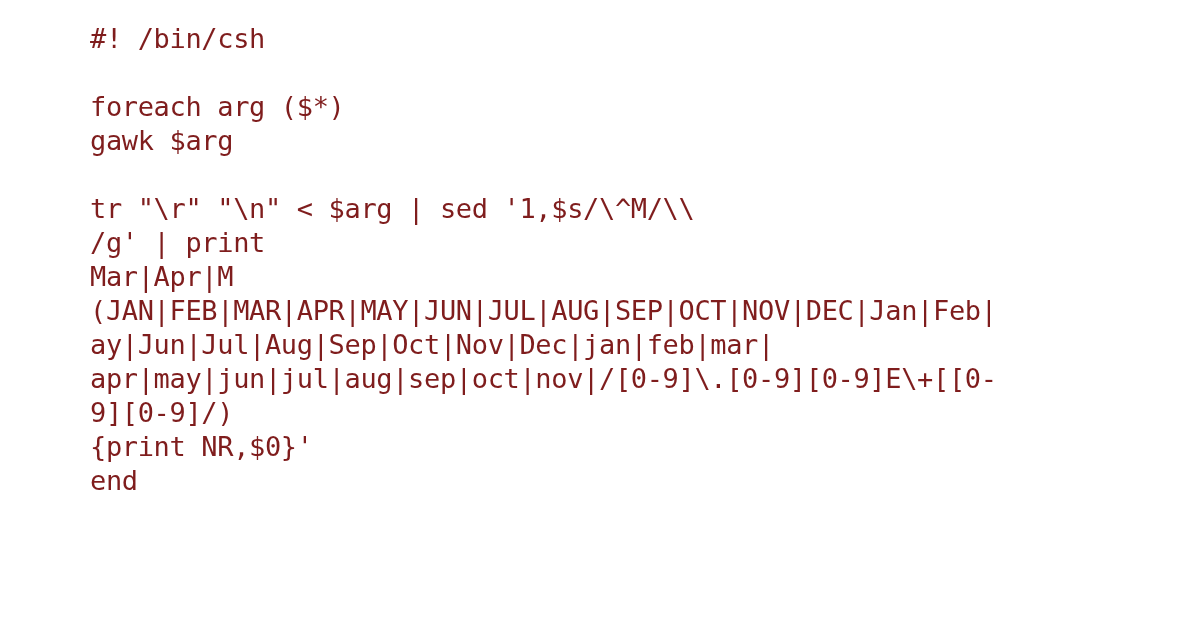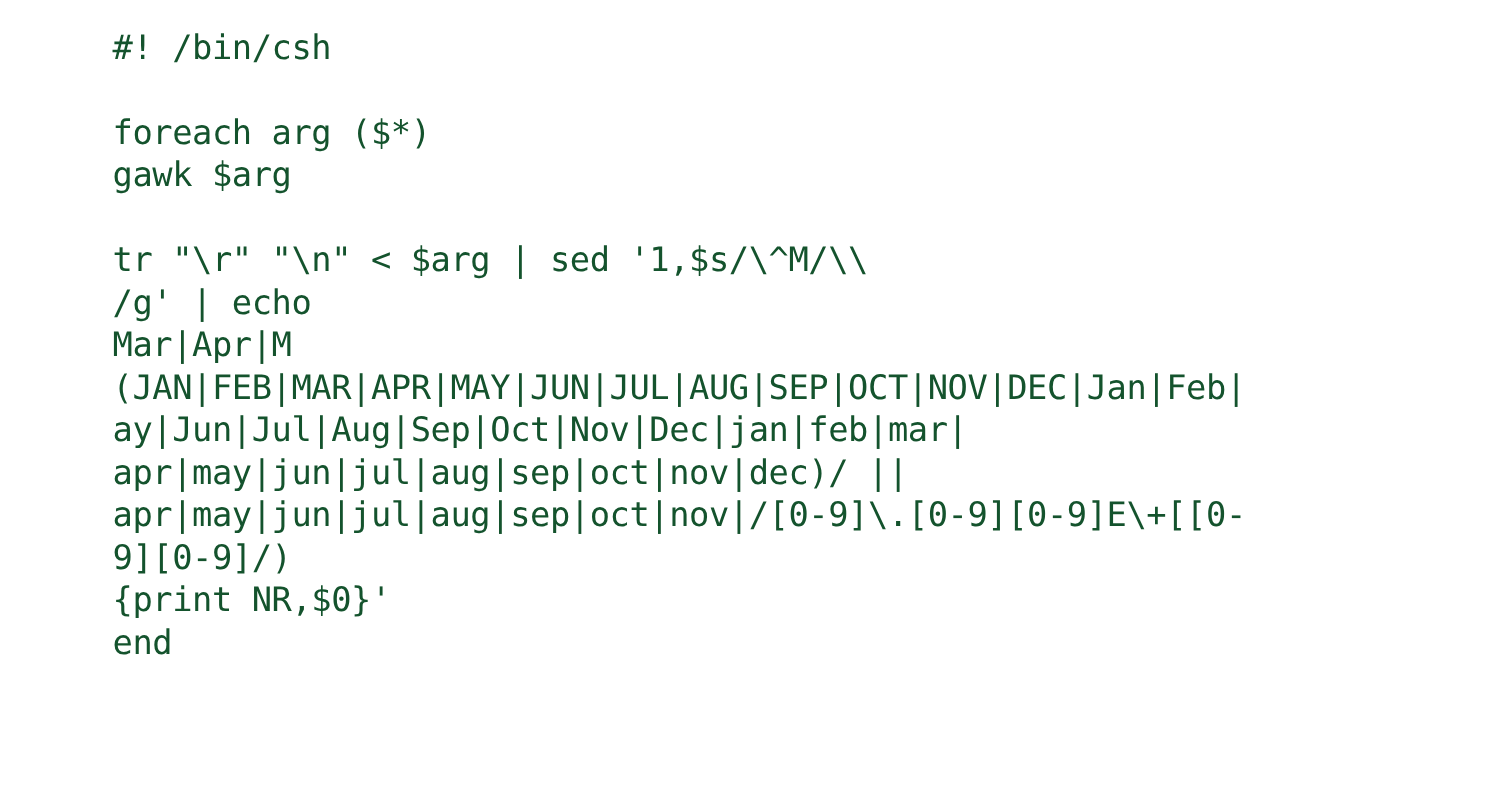--- a/index.html
+++ b/index.html
@@ -17,43 +17,42 @@
     position: absolute;
     left: 90px;
     top: 22px;
     width: 1090px;
   }
   .code-line {
     font-family: "DejaVu Sans Mono", "Liberation Mono", monospace;
     font-size: 27px;
     line-height: 34px;
     height: 34px;
-    color: #14532d;
+    color: #7f1d1d;
     white-space: pre;
     letter-spacing: -0.35px;
     font-weight: 400;
   }
   .code-line.blank {
     color: transparent;
   }
 </style>
 </head>
 <body>
 
 <div id="script-listing">
 
   <div class="code-line">#! /bin/csh</div>
   <div class="code-line blank"></div>
   <div class="code-line">foreach arg ($*)</div>
   <div class="code-line">gawk $arg</div>
   <div class="code-line blank"></div>
   <div class="code-line">tr "\r" "\n" &lt; $arg | sed '1,$s/\^M/\\</div>
-  <div class="code-line">/g' | echo</div>
+  <div class="code-line">/g' | print</div>
   <div class="code-line">Mar|Apr|M</div>
   <div class="code-line">(JAN|FEB|MAR|APR|MAY|JUN|JUL|AUG|SEP|OCT|NOV|DEC|Jan|Feb|</div>
   <div class="code-line">ay|Jun|Jul|Aug|Sep|Oct|Nov|Dec|jan|feb|mar|</div>
-  <div class="code-line">apr|may|jun|jul|aug|sep|oct|nov|dec)/ ||</div>
   <div class="code-line">apr|may|jun|jul|aug|sep|oct|nov|/[0-9]\.[0-9][0-9]E\+[[0-</div>
   <div class="code-line">9][0-9]/)</div>
   <div class="code-line">{print NR,$0}'</div>
   <div class="code-line">end</div>
 
 </div>
 
 </body></html>

